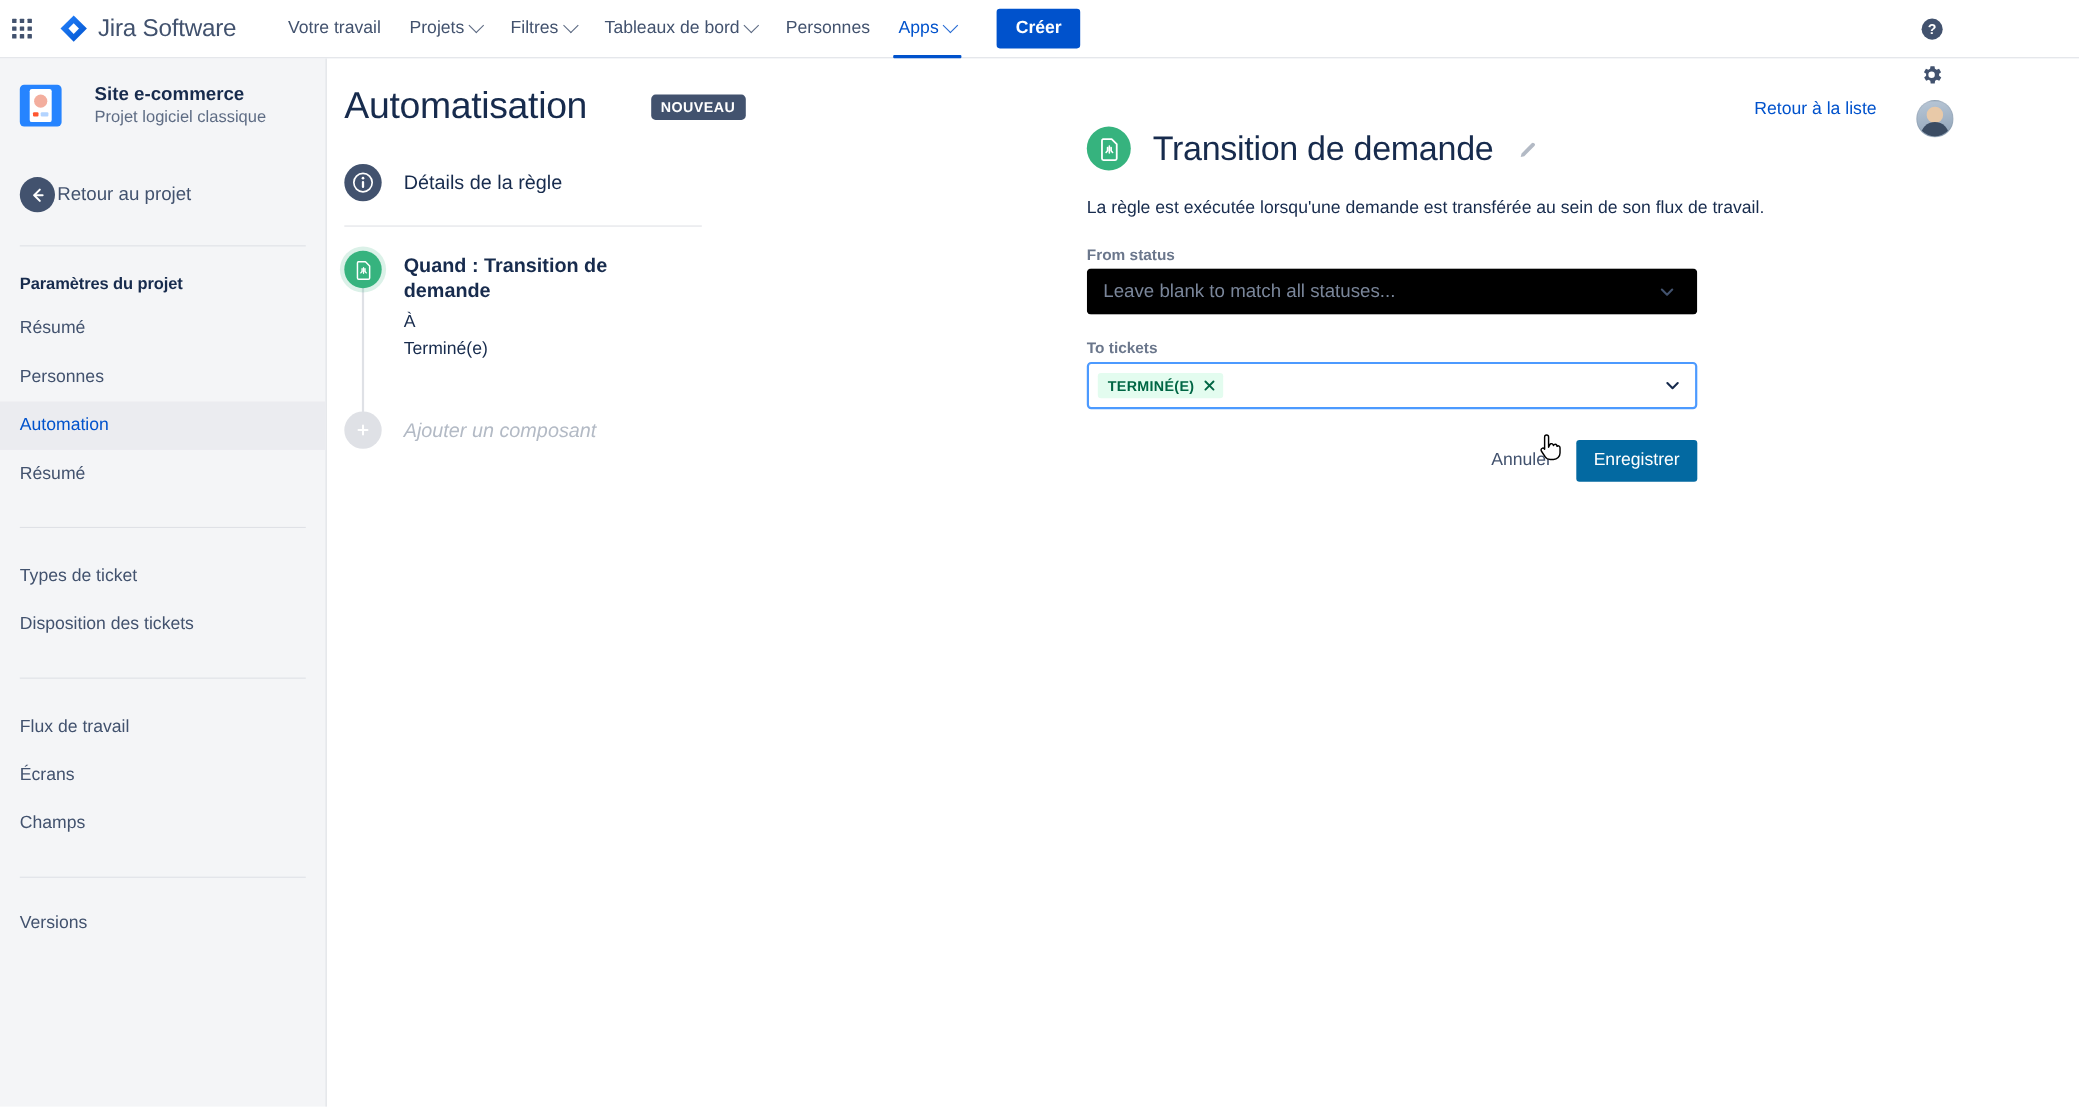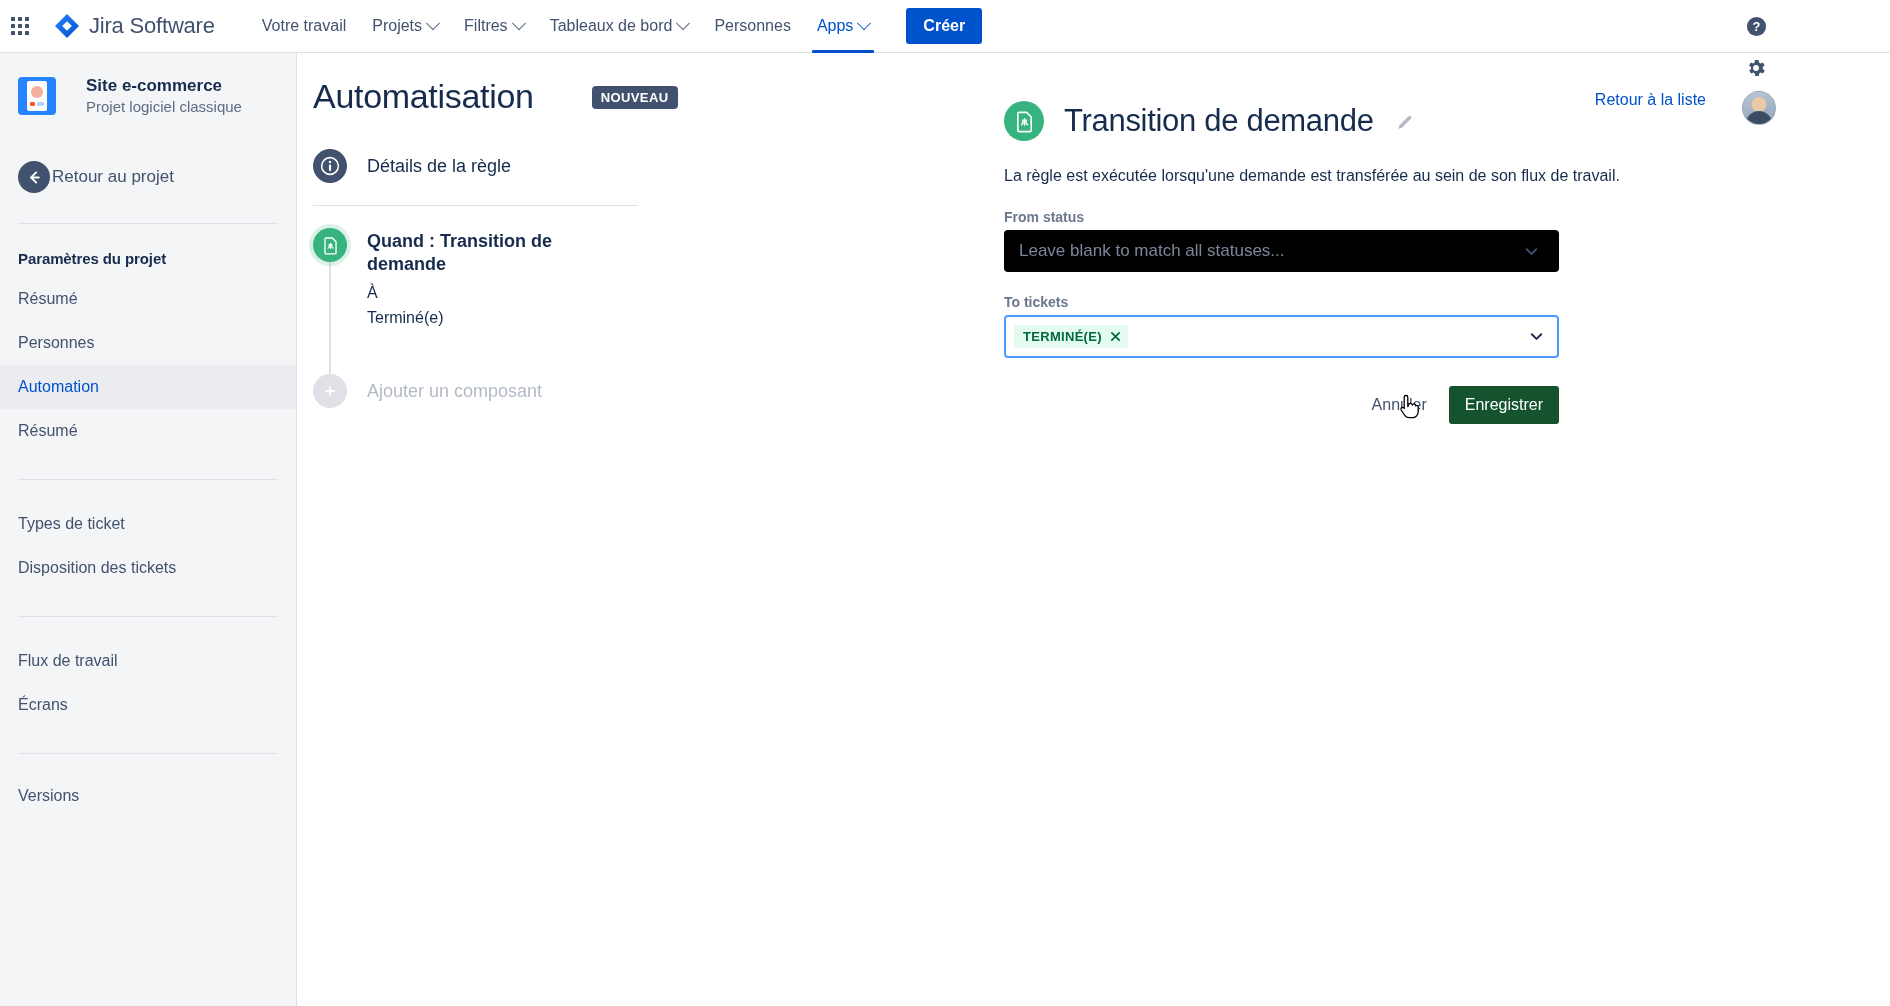--- a/index.html
+++ b/index.html
@@ -240,26 +240,26 @@
     position: absolute; left: 16px; top: 0; bottom: -36px;
     width: 2px; background: #DFE1E6; z-index: 1;
   }
   .trigger-text { padding-top: 2px; }
   .trigger-title {
     font-size: 18px; font-weight: 700; color: #172B4D;
     line-height: 23px; max-width: 230px;
   }
   .trigger-sub1 { font-size: 16px; color: #172B4D; line-height: 26px; margin-top: 4px;}
   .trigger-sub2 { font-size: 16px; color: #172B4D; line-height: 24px; }
-  .add-row { display: flex; align-items: center; gap: 20px; margin-top: 18px; position: relative; }
+  .add-row { display: flex; align-items: center; gap: 20px; margin-top: 18px; position: relative; font-style: italic; }
   .add-label { font-size: 18px; color: #B3BAC5; }
 
   
   .detail {
-    position: absolute; left: 690px; top: 48px; width: 800px; margin-left: 16px;
+    position: absolute; left: 690px; top: 62px; width: 800px;
   }
   .detail-head { display: flex; align-items: center; gap: 20px; }
   .detail-icon {
     width: 40px; height: 40px; border-radius: 50%;
     background: #36B37E; display: flex; align-items: center; justify-content: center;
     flex: none;
   }
   .detail-title {
     font-size: 31px; font-weight: 500; color: #172B4D; letter-spacing: -0.3px;
     line-height: 38px;
@@ -298,21 +298,21 @@
   .actions {
     display: flex; align-items: center; justify-content: flex-end;
     gap: 10px; width: 555px; margin-top: 28px;
   }
   .btn-cancel {
     background: transparent; border: none;
     font-size: 16px; color: #42526E; cursor: pointer;
     padding: 8px 12px; border-radius: 3px; font-family: inherit;
   }
   .btn-save {
-    background: #14532d; color: #fff; border: none; border-radius: 3px;
+    background: #0369a1; color: #fff; border: none; border-radius: 3px;
     font-size: 16px; font-weight: 400; padding: 10px 16px;
     cursor: pointer; position: relative; font-family: inherit;
   }
   .cursor-hand {
     position: absolute; left: 1398px; top: 393px;
     width: 26px; height: 30px; pointer-events: none; z-index: 60;
   }
 </style>
 </head>
 <body>
@@ -450,20 +450,21 @@
   <div class="sb-group">
     <div class="sb-item">Types de ticket</div>
     <div class="sb-item">Disposition des tickets</div>
   </div>
 
   <div class="sb-divider" style="margin-top:26px;"></div>
 
   <div class="sb-group">
     <div class="sb-item">Flux de travail</div>
     <div class="sb-item">Écrans</div>
+    <div class="sb-item">Champs</div>
   </div>
 
   <div class="sb-divider" style="margin-top:26px;"></div>
 
   <div class="sb-group tight">
     <div class="sb-item">Versions</div>
   </div>
 </div>
 
 <div class="main">

